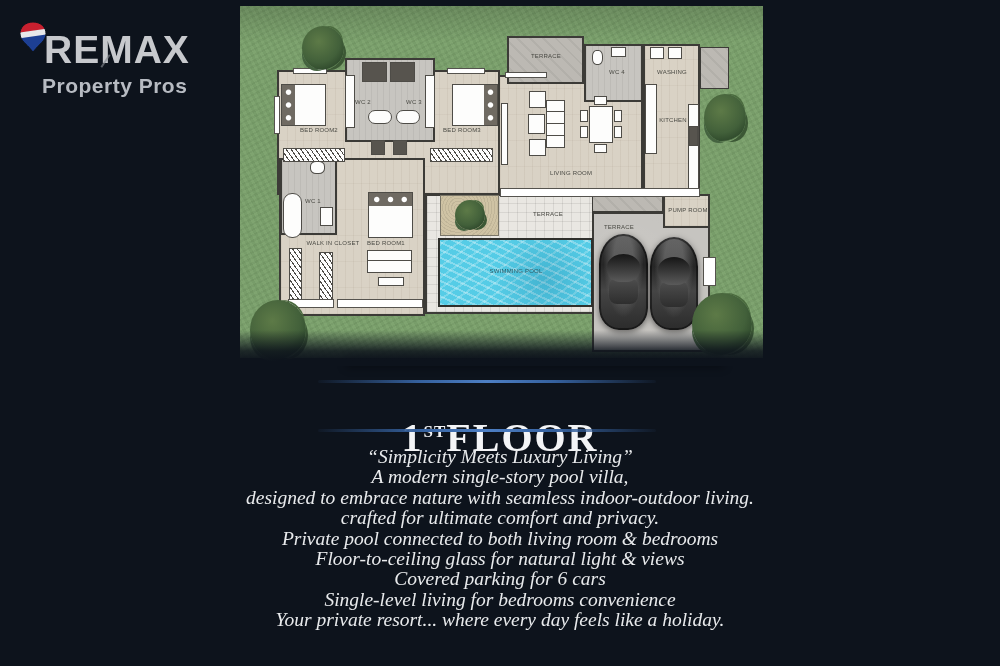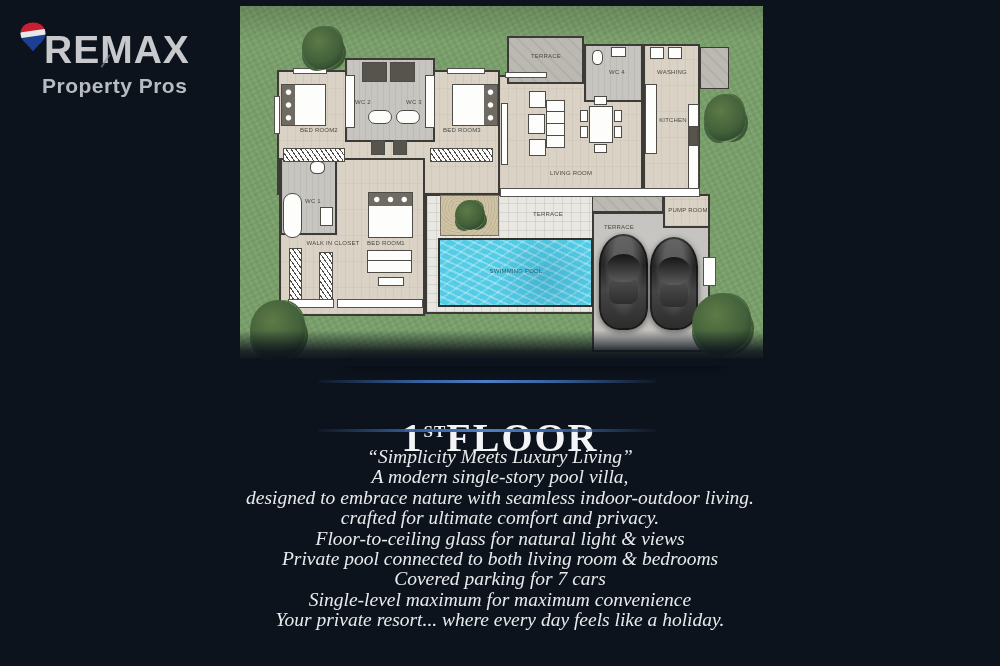--- a/index.html
+++ b/index.html
@@ -221,20 +221,20 @@
 
   <div class="rule rule-top"></div>
   <h1 class="floor-title"><span>1</span><sup>ST</sup><span class="word">FLOOR</span></h1>
   <div class="rule rule-bottom"></div>
 
   <div class="desc">
     <div>“Simplicity Meets Luxury Living”</div>
     <div>A modern single-story pool villa,</div>
     <div>designed to embrace nature with seamless indoor-outdoor living.</div>
     <div>crafted for ultimate comfort and privacy.</div>
+    <div>Private pool connected to both living room &amp; bedrooms</div>
     <div>Floor-to-ceiling glass for natural light &amp; views</div>
-    <div>Private pool connected to both living room &amp; bedrooms</div>
-    <div>Covered parking for 7 cars</div>
-    <div>Single-level maximum for maximum convenience</div>
+    <div>Covered parking for 6 cars</div>
+    <div>Single-level living for bedrooms convenience</div>
     <div>Your private resort... where every day feels like a holiday.</div>
   </div>
 
 </div>
 
 </body></html>

